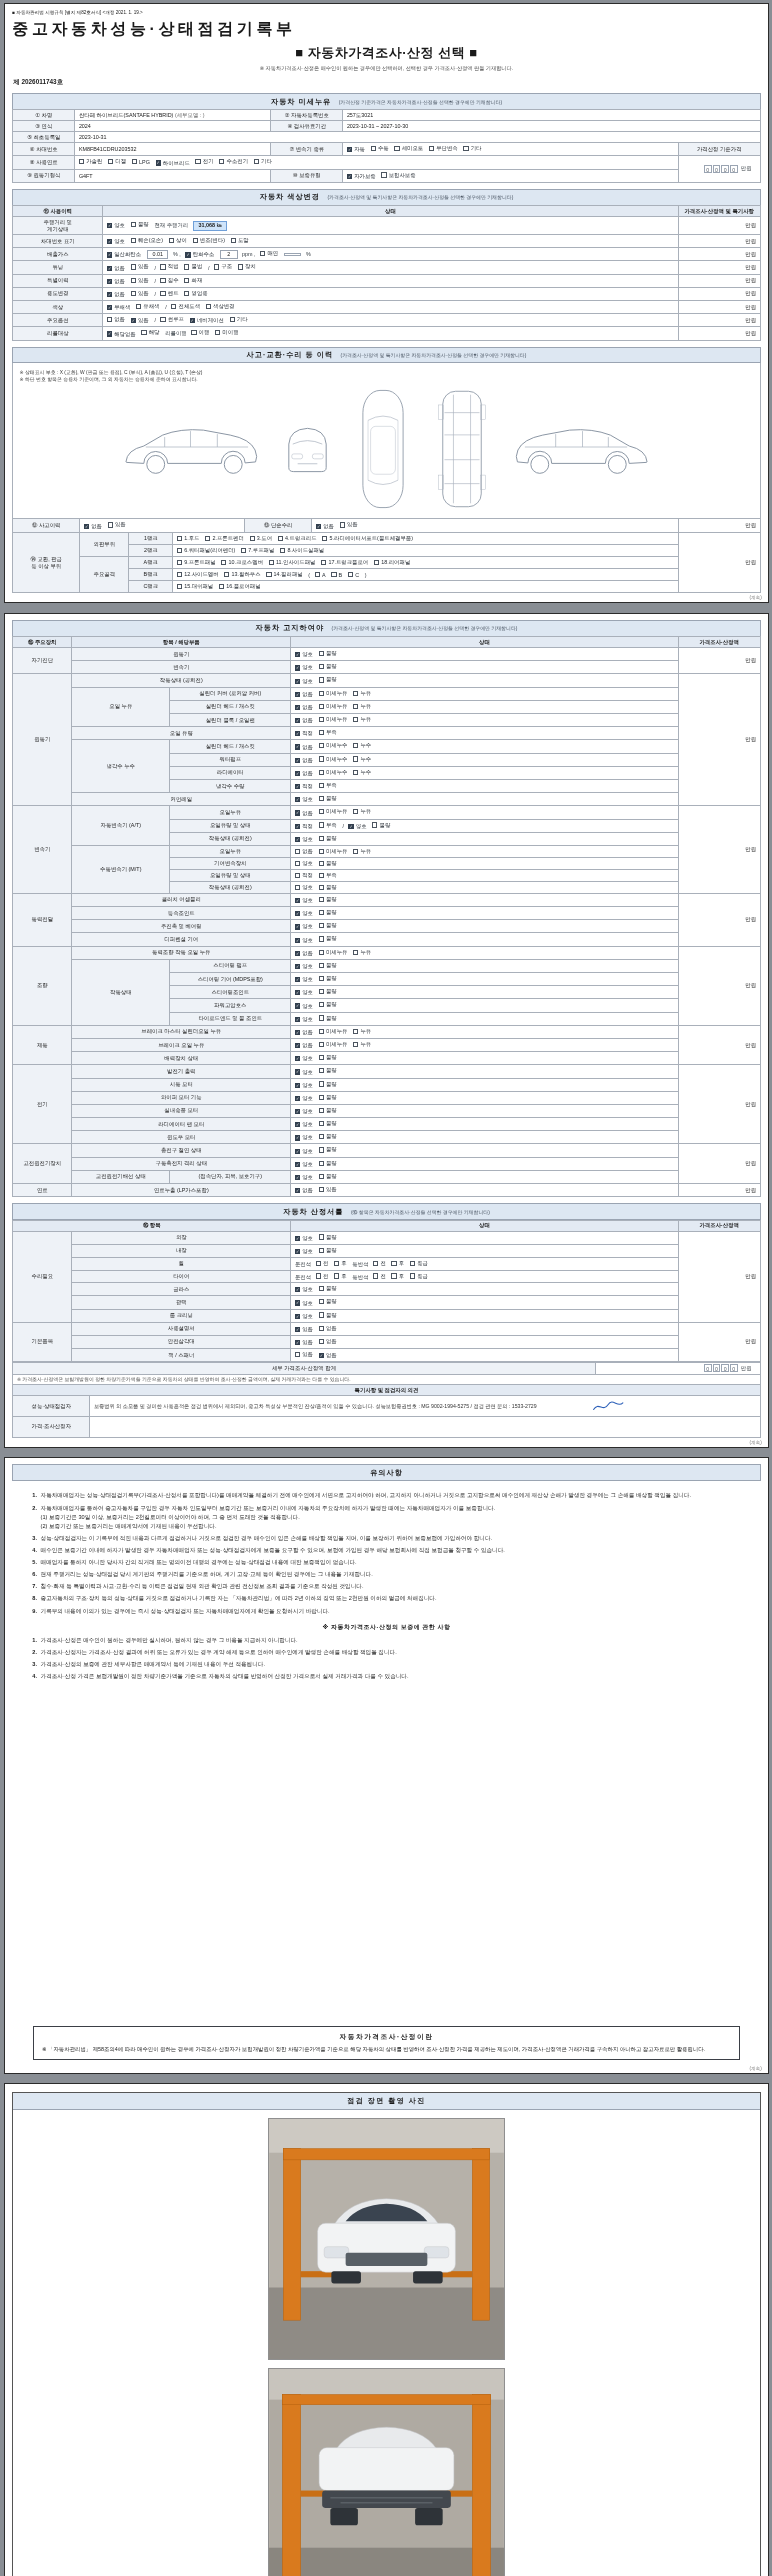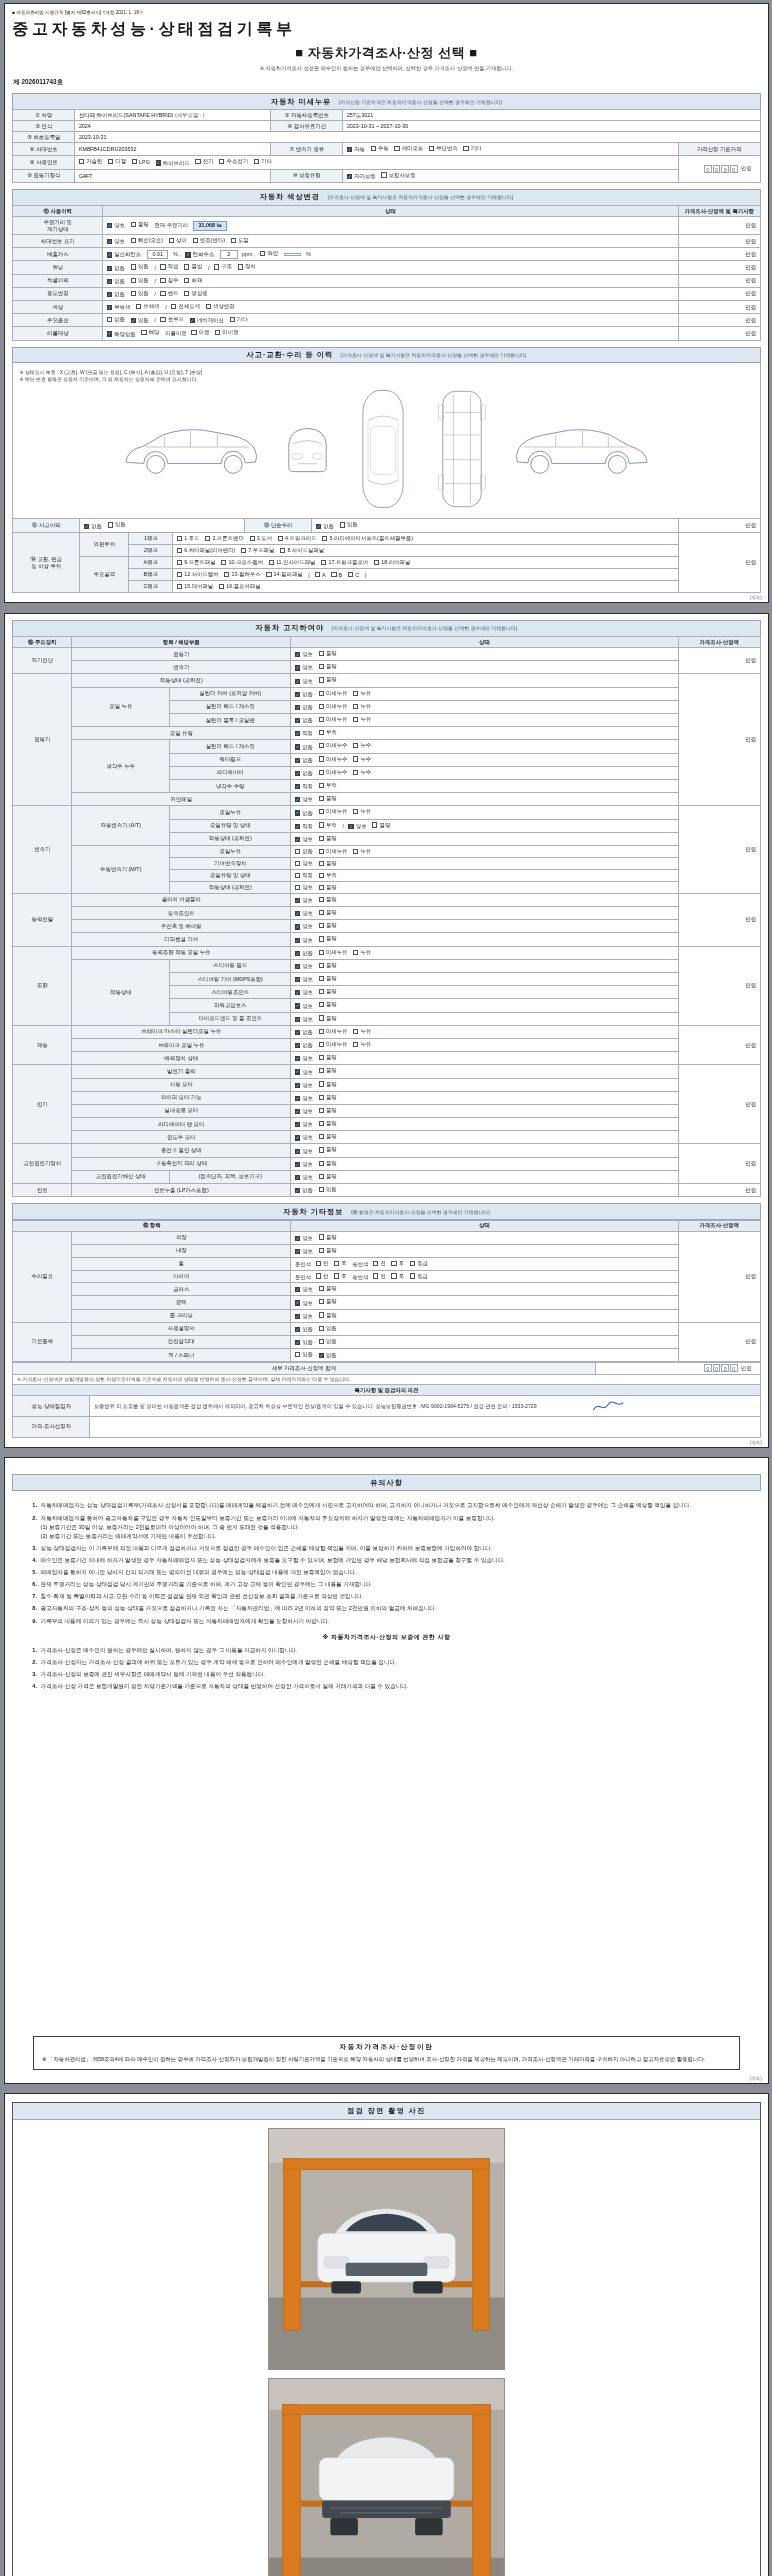--- a/index.html
+++ b/index.html
@@ -1037,21 +1037,21 @@
               </span><span class="opt">
                 <span class="cb"></span>
                 <span class="ol">있음</span>
               </span></td>
             <td class="price" rowspan="1">만원</td>
           </tr>
         </tbody>
     </table>
 
     <div class="secbar">
-      <span class="t">자동차 기타정보</span>
+      <span class="t">자동차 산정서를</span>
       <span class="n">(⑯ 항목은 자동차가격조사·산정을 선택한 경우에만 기재합니다)</span>
     </div>
     <table class="grid">
       <colgroup>
           <col style="width:59px">
           <col style="width:98px">
           <col style="width:121px">
           <col>
           <col style="width:82px">
         </colgroup>
@@ -1234,21 +1234,21 @@
       <tr>
         <th class="remarks-who">가격·조사산정자</th>
         <td class="remarks-text"></td>
       </tr>
     </tbody>
       </table>
     <div class="cont">(계속)</div>
   </div>
 
   <div class="sheet">
-    <div class="secbar" style="margin-top:11px">
+    <div class="secbar" style="margin-top:1px">
       <span class="t">유의사항</span>
     </div>
     <div class="notes-body">
         <p class="ni">
           <span class="nnum">1.</span>
           <span class="ntext">자동차매매업자는 성능·상태점검기록부(가격조사·산정서를 포함합니다)를 매매계약을 체결하기 전에 매수인에게 서면으로 고지하여야 하며, 고지하지 아니하거나 거짓으로 고지함으로써 매수인에게 재산상 손해가 발생한 경우에는 그 손해를 배상할 책임을 집니다.</span>
         </p>
         <p class="ni">
           <span class="nnum">2.</span>
           <span class="ntext">자동차매매업자를 통하여 중고자동차를 구입한 경우 자동차 인도일부터 보증기간 또는 보증거리 이내에 자동차의 주요장치에 하자가 발생한 때에는 자동차매매업자가 이를 보증합니다.

